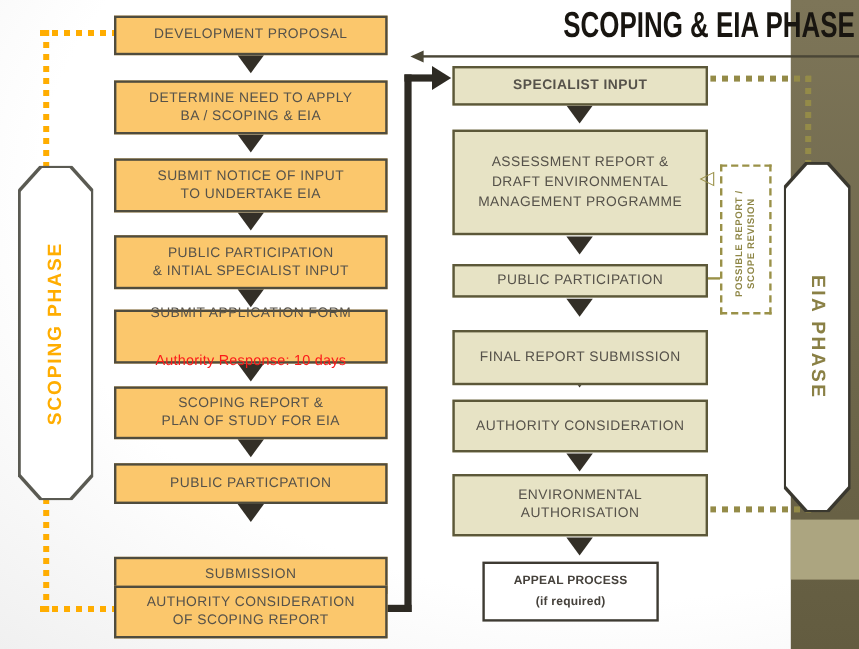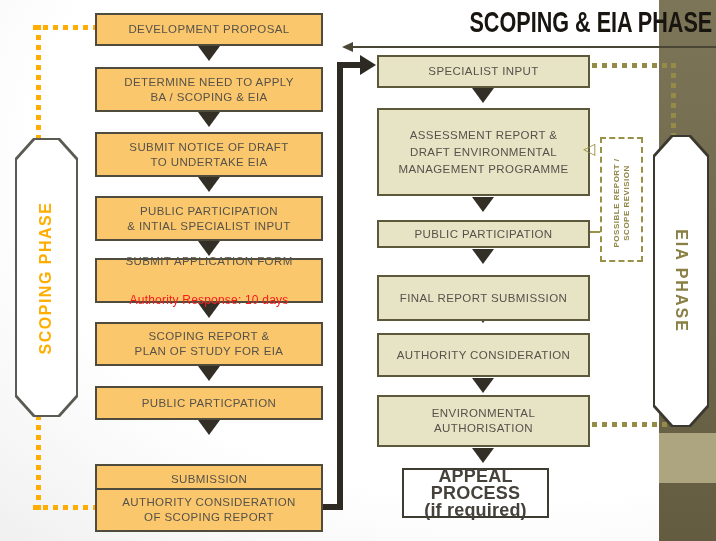--- a/index.html
+++ b/index.html
@@ -39,21 +39,21 @@
                  border-left:16px solid #2d2a23; }
 
   
   .box { position:absolute; display:flex; flex-direction:column; justify-content:center;
          text-align:center; z-index:3; padding:2px 0; }
   .box span { display:block; line-height:15px; font-size:11.5px; letter-spacing:0.4px; color:#56524a; }
   .box.orange { left:95px; width:228px; background:#fbc76c; border:2px solid #4f4c3e; }
   .box.oliveb { left:377px; width:213px; background:#e7e3c5; border:2px solid #5c5839; }
   .box .red-note { color:#fc1a1a; font-size:12px; letter-spacing:0.2px; }
   .box.appeal { left:402px; width:147px; background:#ffffff; border:2px solid #3e3b33; }
-  .box.appeal span { font-weight:bold; font-size:18px; color:#45413b; line-height:17px; letter-spacing:0.2px; }
+  .box.appeal span { font-weight:bold; font-size:10px; color:#45413b; line-height:17px; letter-spacing:0.2px; }
   .box.tall span { line-height:17px; }
 
   
   .arr { position:absolute; width:0; height:0; z-index:2;
          border-left:11px solid transparent; border-right:11px solid transparent;
          border-top:15px solid #332f27; }
 
   
   .hex-outer { position:absolute; z-index:4; }
   .hex-outer, .hex-inner { clip-path:polygon(18px 0, calc(100% - 18px) 0, 100% 20px,
@@ -120,21 +120,21 @@
   </div>
   <div class="arr" style="left:198px; top:46px;"></div>
 
   <div class="box orange" style="top:67px;  height:45px;">
     <span>DETERMINE NEED TO APPLY</span>
     <span>BA / SCOPING &amp; EIA</span>
   </div>
   <div class="arr" style="left:198px; top:112px;"></div>
 
   <div class="box orange" style="top:132px; height:45px;">
-    <span>SUBMIT NOTICE OF DRAFT</span>
+    <span>SUBMIT NOTICE OF INPUT</span>
     <span>TO UNDERTAKE EIA</span>
   </div>
   <div class="arr" style="left:198px; top:177px;"></div>
 
   <div class="box orange" style="top:196px; height:45px;">
     <span>PUBLIC PARTICIPATION</span>
     <span>&amp; INTIAL SPECIALIST INPUT</span>
   </div>
   <div class="arr" style="left:198px; top:241px;"></div>
 
@@ -158,21 +158,21 @@
   <div class="box orange" style="top:464px; height:31px;">
     <span>SUBMISSION</span>
   </div>
   <div class="arr" style="left:198px; top:471px;"></div>
 
   <div class="box orange" style="top:488px; height:44px;">
     <span>AUTHORITY CONSIDERATION</span>
     <span>OF SCOPING REPORT</span>
   </div>
 
-  <div class="box oliveb" style="top:55px; height:33px;">
+  <div class="box oliveb" style="top:55px; height:33px;font-weight:bold;">
     <span>SPECIALIST INPUT</span>
   </div>
   <div class="arr" style="left:472px; top:88px;"></div>
 
   <div class="box oliveb tall" style="top:108px; height:88px;">
     <span>ASSESSMENT REPORT &amp;</span>
     <span>DRAFT ENVIRONMENTAL</span>
     <span>MANAGEMENT PROGRAMME</span>
   </div>
   <div class="arr" style="left:472px; top:197px;"></div>

